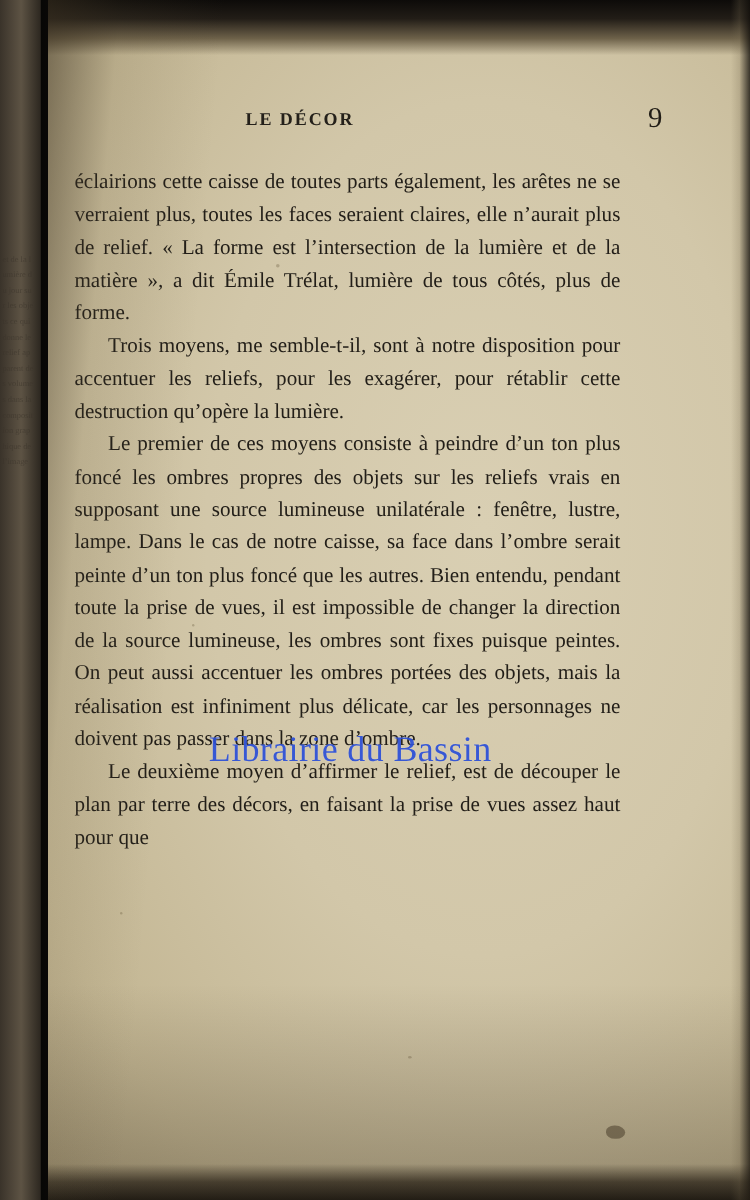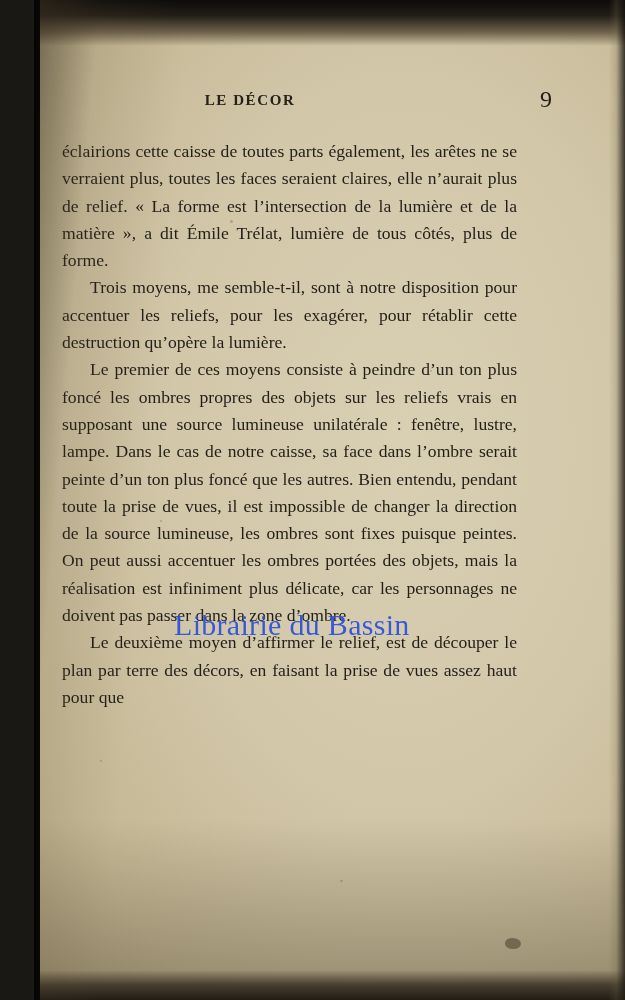--- a/index.html
+++ b/index.html
@@ -167,20 +167,23 @@
     background: #6d614a;
     border-radius: 45% 55% 50% 50%;
     opacity: .75;
   }
 </style>
 </head>
 <body>
 
 <div id="scan">
 
+  <div class="left-page">
+    <div class="left-page-text">et de la lumière du jour sur les objets ce qui donne le relief apparent des volumes dans la composition graphique de l’image</div>
+  </div>
   <div class="gutter-shadow"></div>
 
   <div class="page">
     <div class="page-top-edge"></div>
     <div class="page-bottom-edge"></div>
     <div class="page-right-edge"></div>
 
     <div class="header">
       <div class="running-head">LE DÉCOR</div>
       <div class="folio">9</div>

